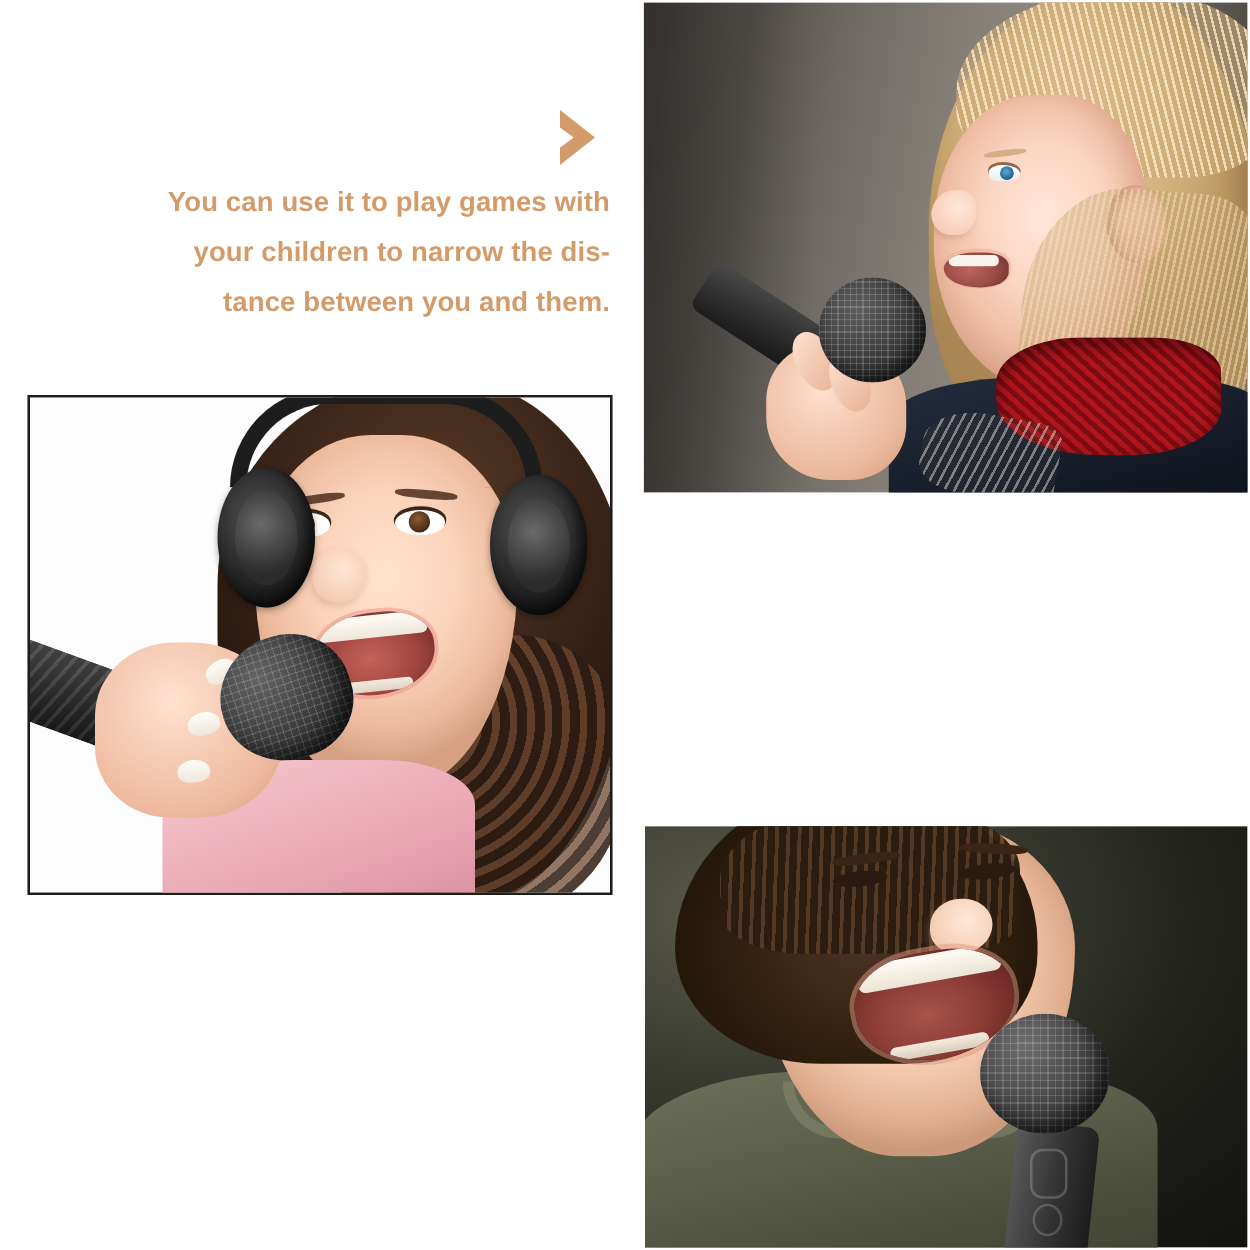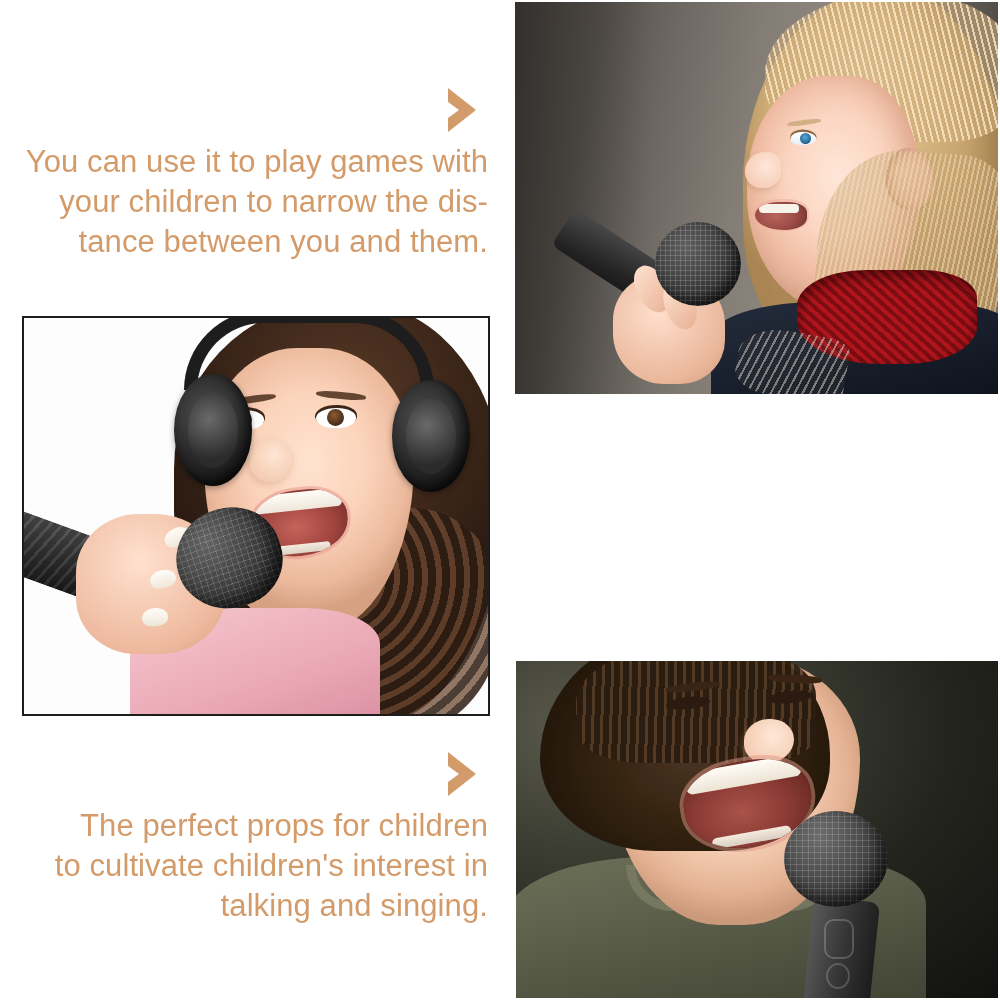--- a/index.html
+++ b/index.html
@@ -31,25 +31,25 @@
     inset:0;
     overflow:hidden;
   }
 
   
   .feature {
     position:absolute;
   }
   .feature-text {
     color:#d49b6a;
-    font-size:31px;
+    font-size:22px;
     line-height:40px;
     letter-spacing:.1px;
     white-space:pre-line;
-    font-weight:400;
+    font-weight:700;
   }
   .align-right .feature-text { text-align:right; }
   .align-left  .feature-text { text-align:left;  }
 
   .chev {
     position:absolute;
     width:40px;
     height:52px;
     display:block;
   }
@@ -454,28 +454,20 @@
       <div class="w-mic-body"></div>
       <div class="w-hand"></div>
       <div class="w-nail" style="left:140px;top:210px;transform:rotate(-26deg);"></div>
       <div class="w-nail" style="left:126px;top:252px;transform:rotate(-14deg);"></div>
       <div class="w-nail" style="left:118px;top:290px;transform:rotate(-6deg);"></div>
       <div class="w-mic-head"></div>
     </div>
   </div>
 
 
-  <div class="feature align-right" id="feature-perfect-props" style="left:16px; top:748px; width:472px;">
-    <svg class="chev" style="right:6px; top:0;" viewBox="0 0 40 52">
-      <path d="M6 4 L34 26 L6 48 L6 34 L17 26 L6 18 Z" fill="#d49b6a"></path>
-    </svg>
-    <div class="feature-text" style="padding-top:58px;">The perfect props for children
-to cultivate children's interest in
-talking and singing.</div>
-  </div>
 
   <div class="photo" id="photo-boy-singing">
     <div class="photo-inner">
       <div class="bg"></div>
       <div class="b-shirt"></div>
       <div class="b-collar"></div>
       <div class="b-face"></div>
       <div class="b-ear"></div>
       <div class="b-hair"></div>
       <div class="b-bangs"></div>

